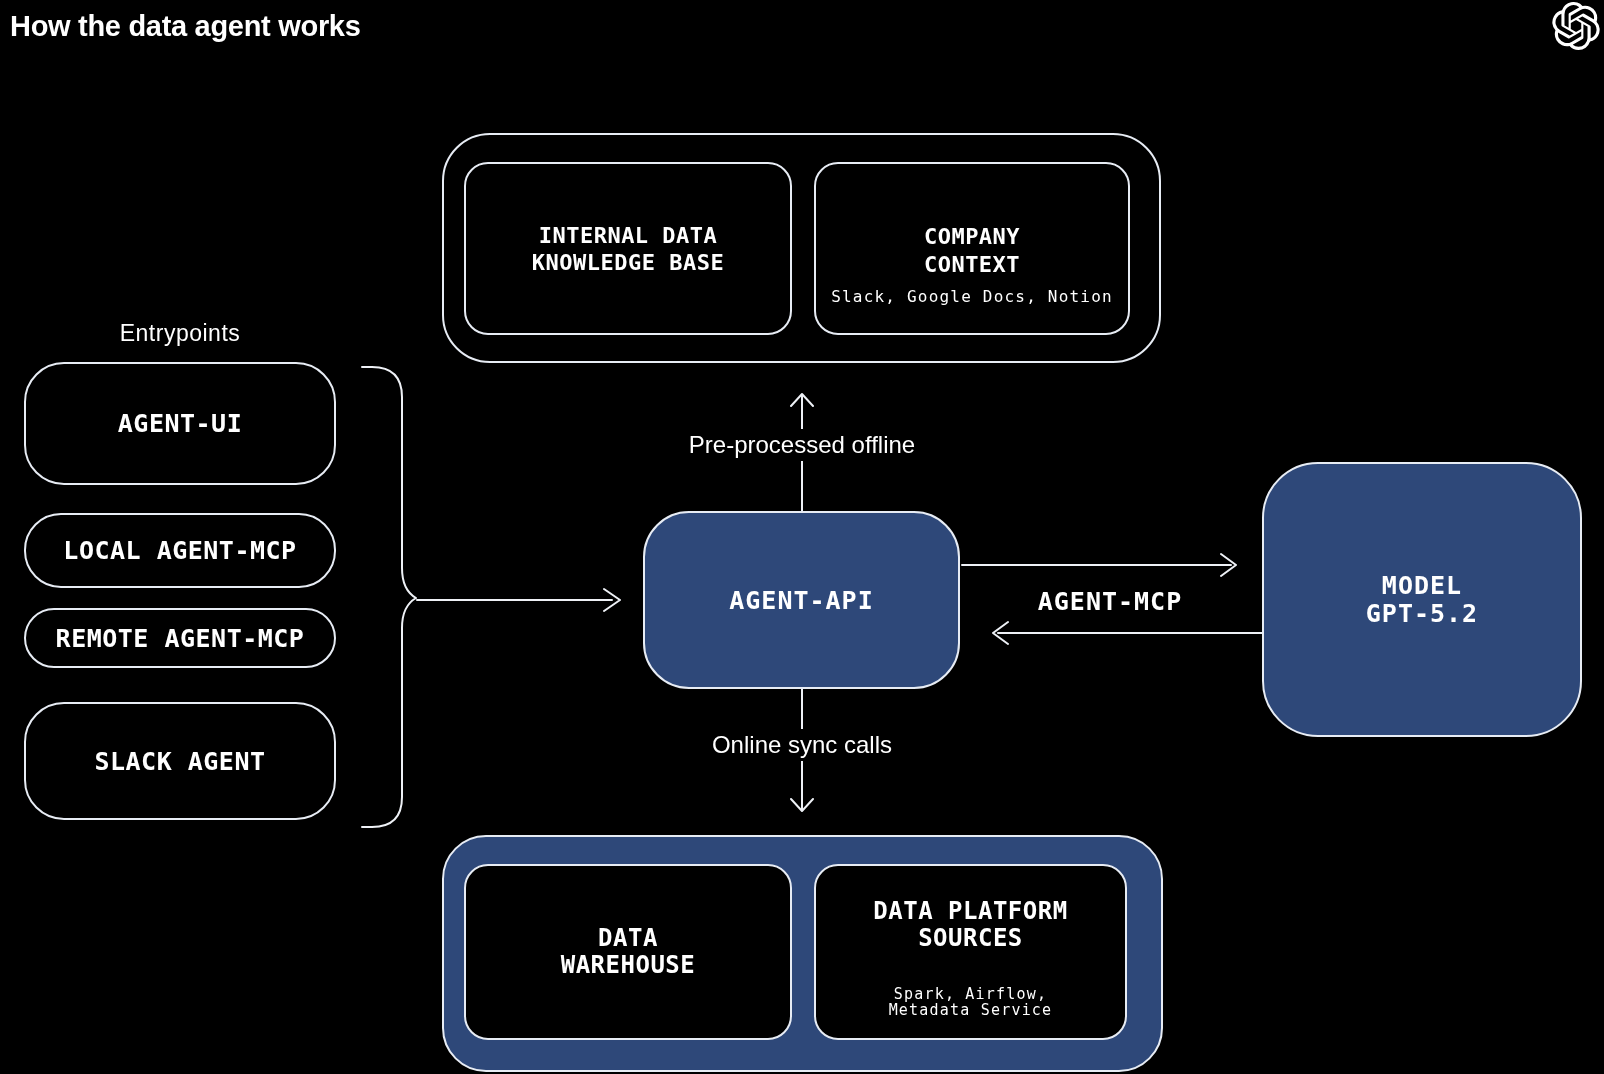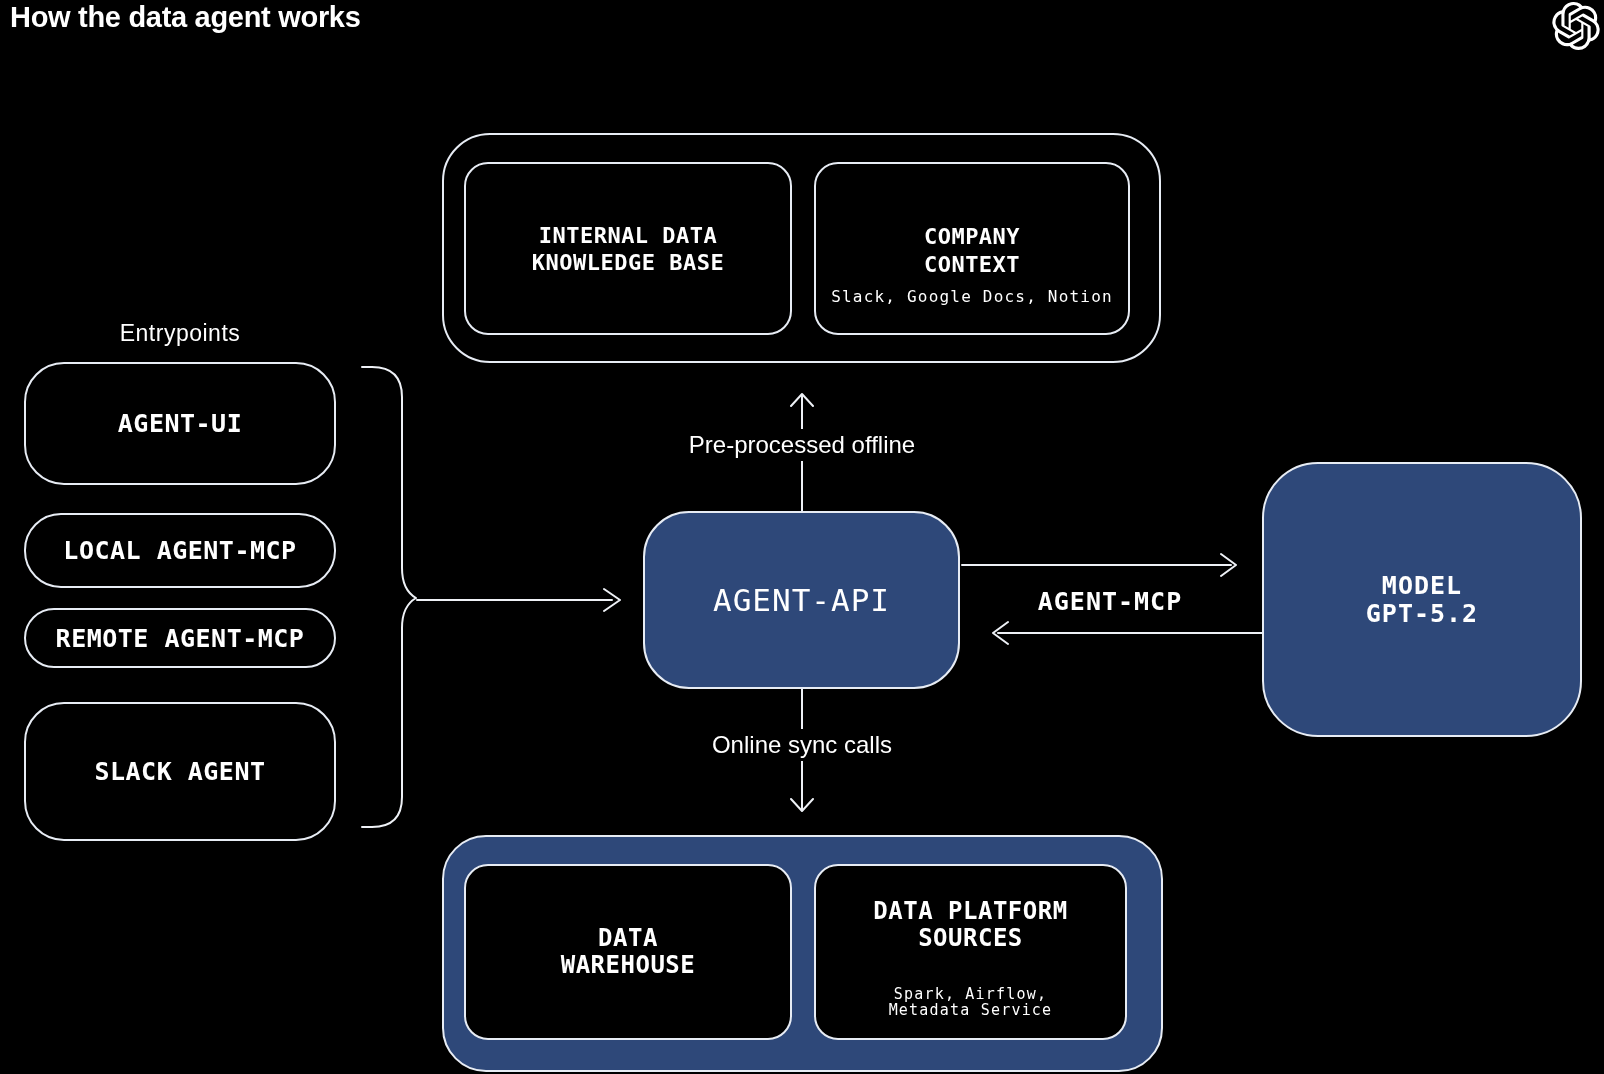--- a/index.html
+++ b/index.html
@@ -14,37 +14,37 @@
     background:var(--bg);
     position:relative;
     overflow:hidden;
     font-family:"Liberation Sans","DejaVu Sans",sans-serif;
     color:var(--ink);
   }
   .mono{font-family:"DejaVu Sans Mono","Liberation Mono",monospace;}
   .abs{position:absolute;box-sizing:border-box;}
   .pre{white-space:pre-line;}
 
-  #title{left:10px;top:1px;font-size:29px;font-weight:bold;letter-spacing:-0.3px;}
+  #title{left:10px;top:10px;font-size:29px;font-weight:bold;letter-spacing:-0.3px;}
   #logo{left:1552px;top:2px;width:48px;height:48px;}
 
   #entry-label{left:24px;top:320px;width:312px;text-align:center;font-size:23px;letter-spacing:0.5px;}
 
   .node{
     border:2px solid var(--outline);
     display:flex;align-items:center;justify-content:center;
     text-align:center;
     background:var(--bg);
     z-index:2;
   }
   .entry{left:24px;width:312px;font-size:25px;font-weight:700;letter-spacing:0.5px;}
   #entry-0{top:362px;height:123px;border-radius:40px;}
   #entry-1{top:513px;height:75px;border-radius:37px;}
   #entry-2{top:608px;height:60px;border-radius:37px;}
-  #entry-3{top:702px;height:139px;border-radius:40px;}
+  #entry-3{top:702px;height:118px;border-radius:40px;}
 
   .group{border:2px solid var(--outline);z-index:2;}
   #knowledge-group{left:442px;top:133px;width:719px;height:230px;border-radius:48px;background:var(--bg);}
   #data-group{left:442px;top:835px;width:721px;height:237px;border-radius:44px;background:var(--blue);}
 
   .inner{border:2px solid var(--outline);border-radius:24px;background:var(--bg);z-index:3;}
   .inner .ttl{font-weight:700;letter-spacing:0.5px;}
   #kb-box{left:464px;top:162px;width:328px;height:173px;display:flex;align-items:center;justify-content:center;text-align:center;}
   #kb-box .ttl{font-size:22px;line-height:27px;}
   #cc-box{left:814px;top:162px;width:316px;height:173px;display:flex;flex-direction:column;align-items:center;text-align:center;padding-top:50px;}
@@ -53,21 +53,21 @@
 
   #dw-box{left:464px;top:864px;width:328px;height:176px;display:flex;align-items:center;justify-content:center;text-align:center;}
   #dw-box .ttl{font-size:24px;line-height:27px;}
   #dp-box{left:814px;top:864px;width:313px;height:176px;display:flex;flex-direction:column;align-items:center;text-align:center;padding-top:32px;}
   #dp-box .ttl{font-size:24px;line-height:27px;}
   #dp-box .sub{font-size:15px;line-height:16px;letter-spacing:1.2px;margin-top:34px;}
 
   .bluebox{background:var(--blue);border:2px solid var(--outline);z-index:2;
     display:flex;align-items:center;justify-content:center;text-align:center;}
   #agent-api{left:643px;top:511px;width:317px;height:178px;border-radius:46px;
-    font-size:31px;font-weight:400;letter-spacing:1px;}
+    font-size:25px;font-weight:700;letter-spacing:1px;}
   #model{left:1262px;top:462px;width:320px;height:275px;border-radius:56px;
     font-size:25px;font-weight:700;letter-spacing:1px;line-height:28px;}
 
   .flowlabel{z-index:4;display:flex;justify-content:center;font-size:24px;}
   .flowlabel span{background:var(--bg);padding:2px 10px;}
   #lbl-pre{left:622px;top:429px;width:360px;}
   #lbl-sync{left:622px;top:729px;width:360px;}
   #lbl-mcp{left:1010px;top:585px;width:200px;font-size:25px;font-weight:700;letter-spacing:1px;}
 
   #wires{left:0;top:0;z-index:1;}

